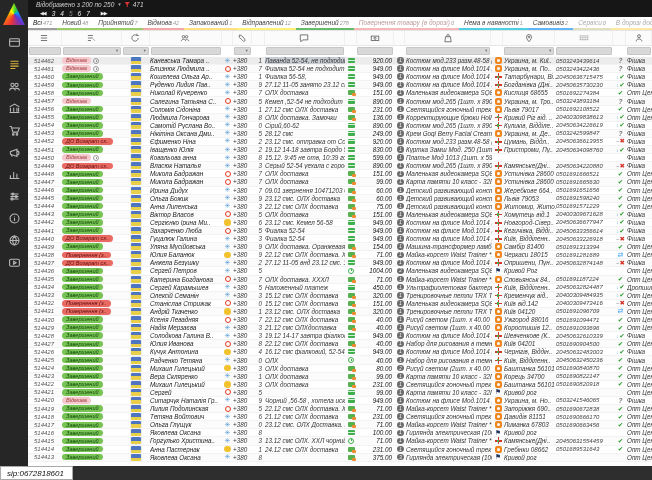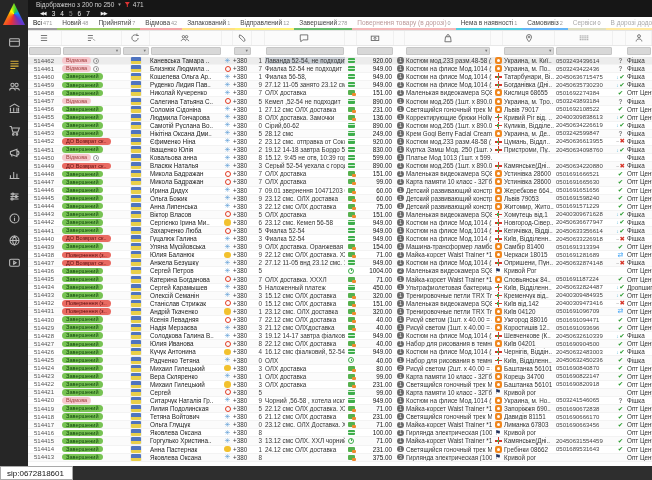--- a/index.html
+++ b/index.html
@@ -1,19 +1,19 @@
 <!DOCTYPE html>
 <html><head>
 <meta charset="utf-8">
 <style>
   * { margin:0; padding:0; box-sizing:border-box; }
   html,body { background:#555; }
   .app {
     position:relative; width:652px; height:480px; overflow:hidden;
-    background:#fff; font-family:"Liberation Sans","DejaVu Sans",sans-serif;
+    background:#fff; font-family:"Liberation Sans","DejaVu Sans",sans-serif;font-style:italic;
     -webkit-font-smoothing:antialiased;
   }
   
   .sidebar { position:absolute; left:0; top:0; width:28px; height:466px; background:#262626; z-index:5; }
   .logo { width:22px; height:22px; margin:3px auto 6px auto;
           clip-path:polygon(50% 0,100% 100%,0 100%);
           background:conic-gradient(from 200deg,#e33,#f90,#ff0,#3c3,#09f,#63c,#e33); }
   .side-item { width:28px; height:22px; display:flex; align-items:center; justify-content:center; cursor:pointer; }
   .side-item svg { width:13px; height:13px; stroke:#b9b9b9; fill:none; stroke-width:1.3; }
   .side-item.active svg { stroke:#d9b33c; }

